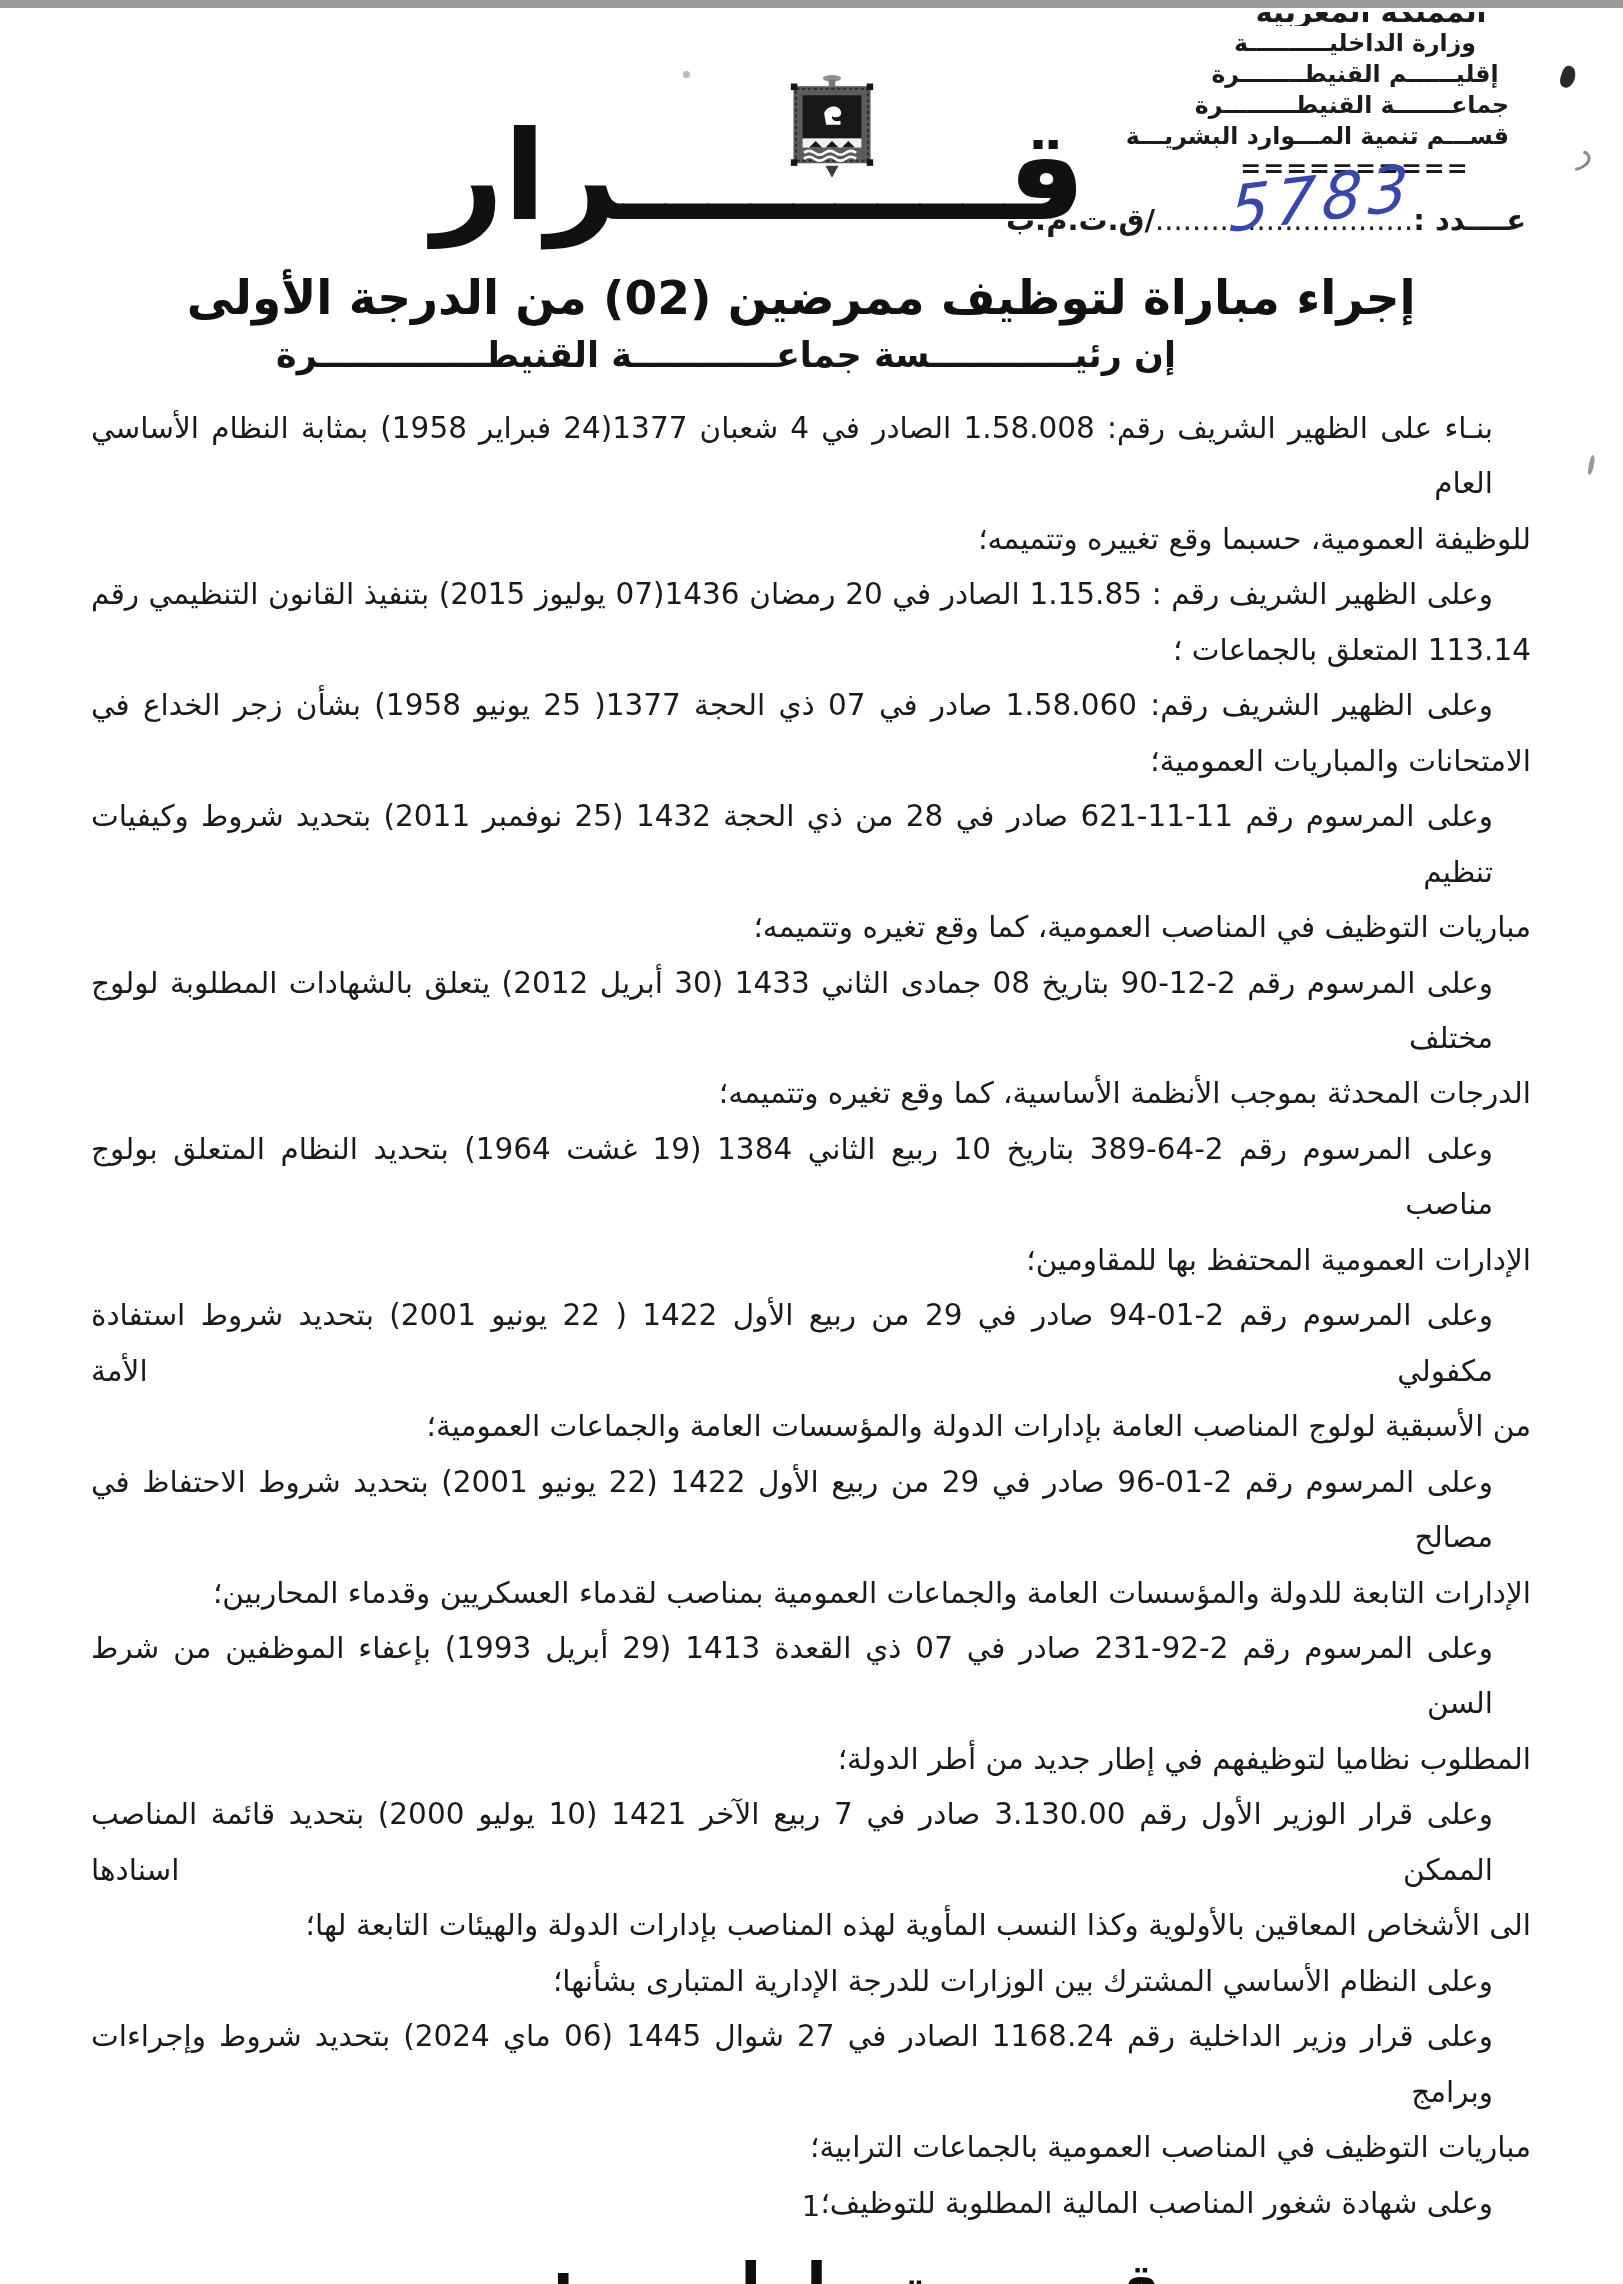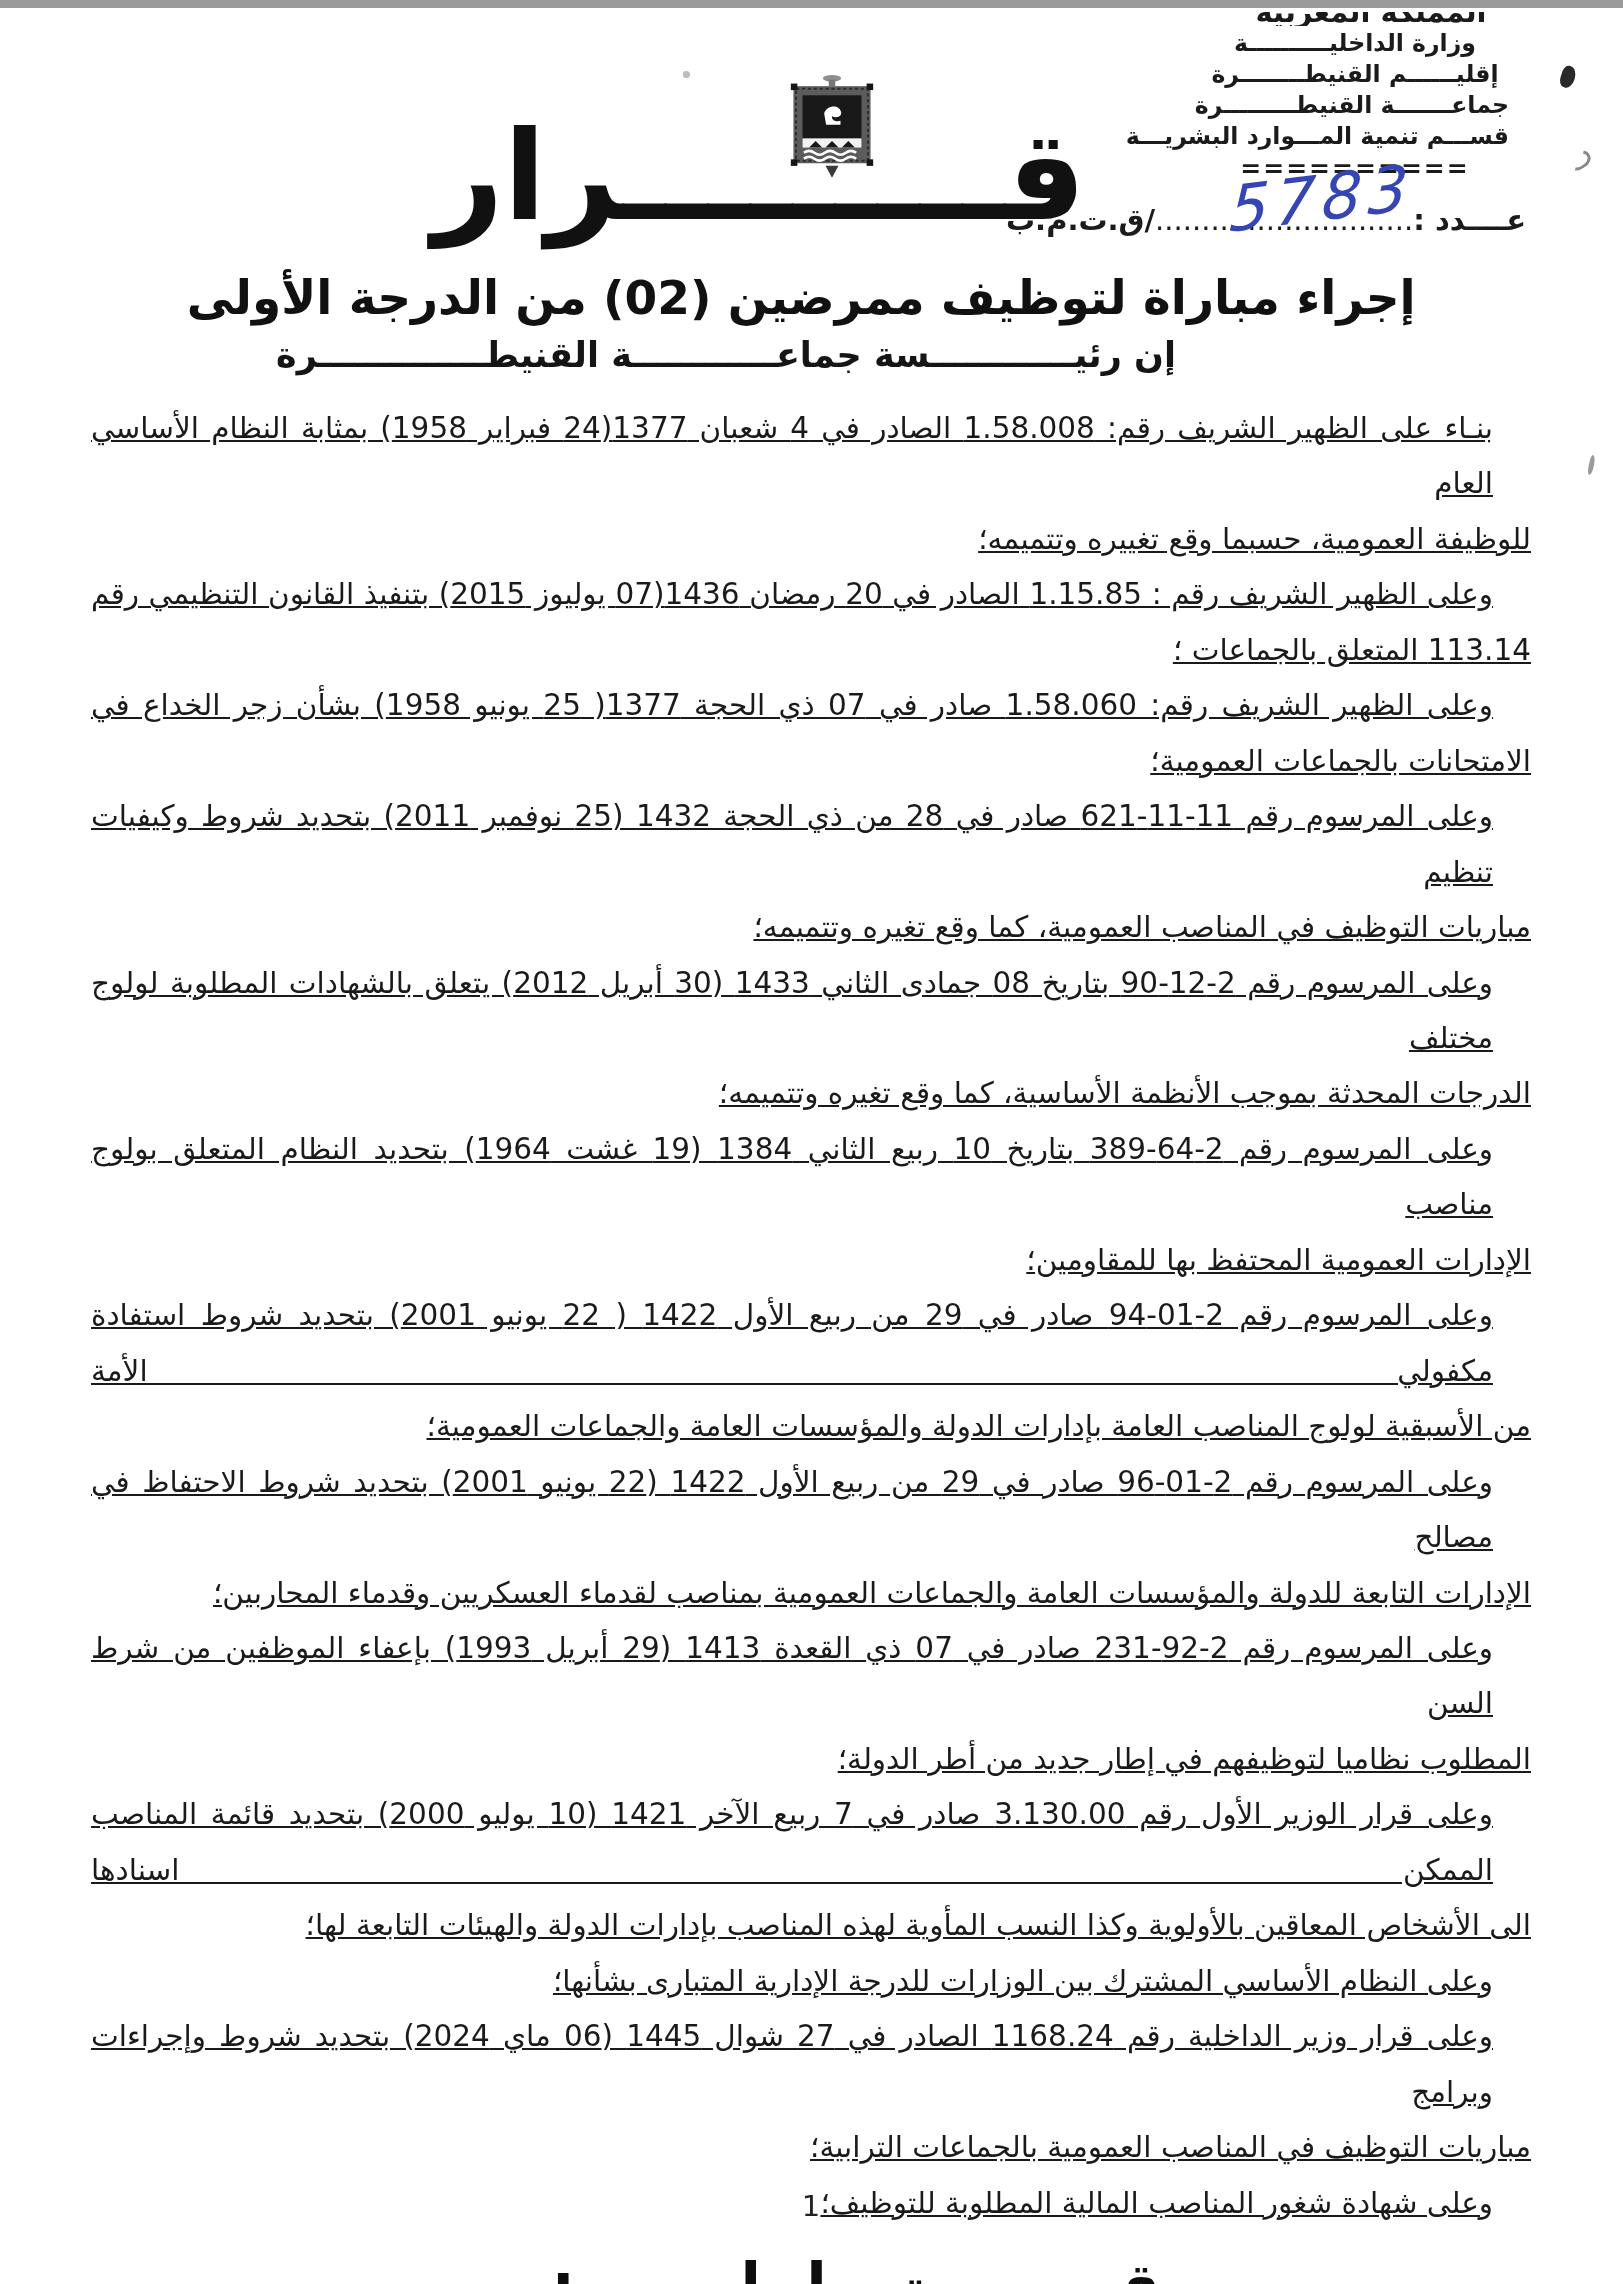--- a/index.html
+++ b/index.html
@@ -59,21 +59,21 @@
     position:absolute;top:327px;left:0;width:100%;
     text-align:center;transform:translateX(-85px);
     font-size:35px;font-weight:bold;color:#151515;white-space:nowrap;
   }
   
   .body-flow{
     position:absolute;top:393px;right:92px;left:92px;
     font-size:29.5px;line-height:1.88;color:#1a1a1a;
     text-align:right;
   }
-  .ln{display:block;text-decoration:underline;}
+  .ln{display:block;}
   .ind{padding-right:38px;text-align:right;}
   .full{text-align:justify;text-align-last:justify;}
   .decide-heading{
     text-align:center;text-align-last:center;
     transform:translateX(45px);
     font-size:60px;font-weight:bold;line-height:1.25;
     margin:17px 0 14.4px 0;color:#0e0e0e;
   }
   .page-number{
     position:absolute;top:2181px;left:0;width:100%;
@@ -130,21 +130,21 @@
   <div class="doc-title">قـــــــــرار</div>
   <div class="doc-subtitle">إجراء مباراة لتوظيف ممرضين (02) من الدرجة الأولى</div>
   <div class="authority-line">إن رئيــــــــــــسة جماعــــــــــــة القنيطــــــــــــــرة</div>
 
   <div class="body-flow">
     <span class="ln ind full">بنـاء على الظهير الشريف رقم: 1.58.008 الصادر في 4 شعبان 1377(24 فبراير 1958) بمثابة النظام الأساسي العام</span>
     <span class="ln">للوظيفة العمومية، حسبما وقع تغييره وتتميمه؛</span>
     <span class="ln ind full">وعلى الظهير الشريف رقم : 1.15.85 الصادر في 20 رمضان 1436(07 يوليوز 2015) بتنفيذ القانون التنظيمي رقم</span>
     <span class="ln">113.14 المتعلق بالجماعات ؛</span>
     <span class="ln ind full">وعلى الظهير الشريف رقم: 1.58.060 صادر في 07 ذي الحجة 1377( 25 يونيو 1958) بشأن زجر الخداع في</span>
-    <span class="ln">الامتحانات بالجماعات العمومية؛</span>
+    <span class="ln">الامتحانات والمباريات العمومية؛</span>
     <span class="ln ind full">وعلى المرسوم رقم 11-11-621 صادر في 28 من ذي الحجة 1432 (25 نوفمبر 2011) بتحديد شروط وكيفيات تنظيم</span>
     <span class="ln">مباريات التوظيف في المناصب العمومية، كما وقع تغيره وتتميمه؛</span>
     <span class="ln ind full">وعلى المرسوم رقم 2-12-90 بتاريخ 08 جمادى الثاني 1433 (30 أبريل 2012) يتعلق بالشهادات المطلوبة لولوج مختلف</span>
     <span class="ln">الدرجات المحدثة بموجب الأنظمة الأساسية، كما وقع تغيره وتتميمه؛</span>
     <span class="ln ind full">وعلى المرسوم رقم 2-64-389 بتاريخ 10 ربيع الثاني 1384 (19 غشت 1964) بتحديد النظام المتعلق بولوج مناصب</span>
     <span class="ln">الإدارات العمومية المحتفظ بها للمقاومين؛</span>
     <span class="ln ind full">وعلى المرسوم رقم 2-01-94 صادر في 29 من ربيع الأول 1422 ( 22 يونيو 2001) بتحديد شروط استفادة مكفولي الأمة</span>
     <span class="ln">من الأسبقية لولوج المناصب العامة بإدارات الدولة والمؤسسات العامة والجماعات العمومية؛</span>
     <span class="ln ind full">وعلى المرسوم رقم 2-01-96 صادر في 29 من ربيع الأول 1422 (22 يونيو 2001) بتحديد شروط الاحتفاظ في مصالح</span>
     <span class="ln">الإدارات التابعة للدولة والمؤسسات العامة والجماعات العمومية بمناصب لقدماء العسكريين وقدماء المحاربين؛</span>

